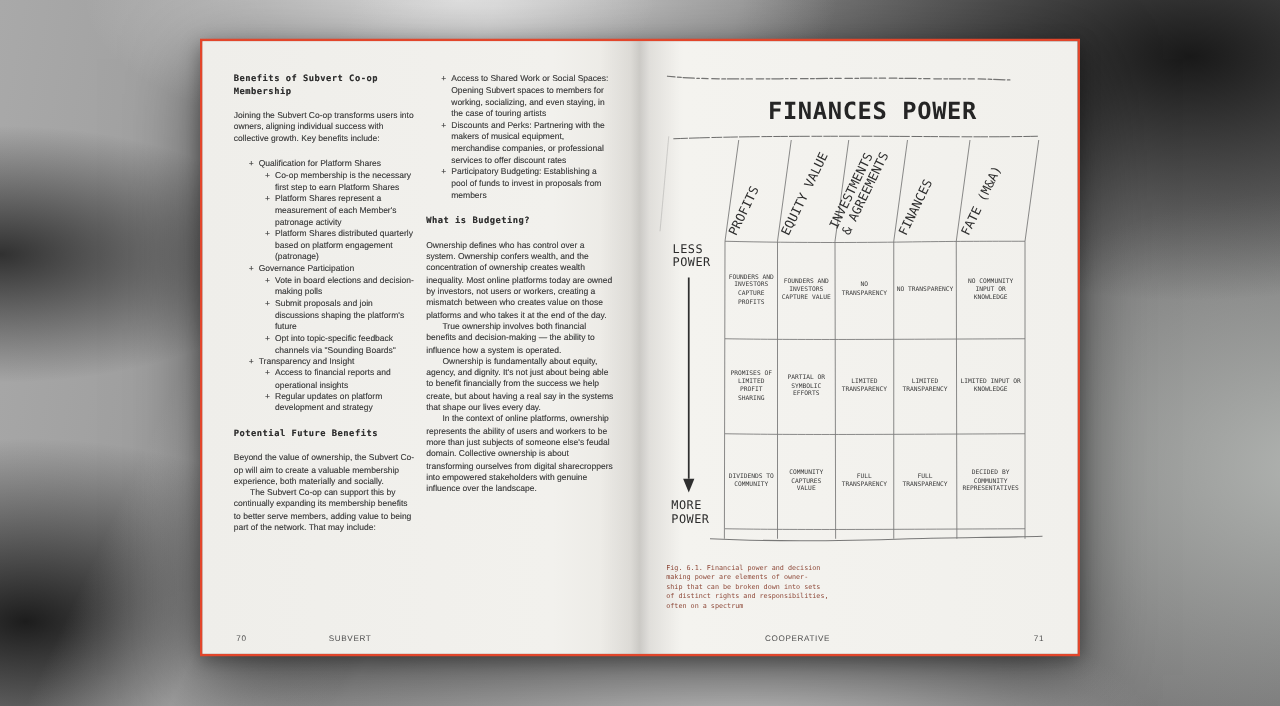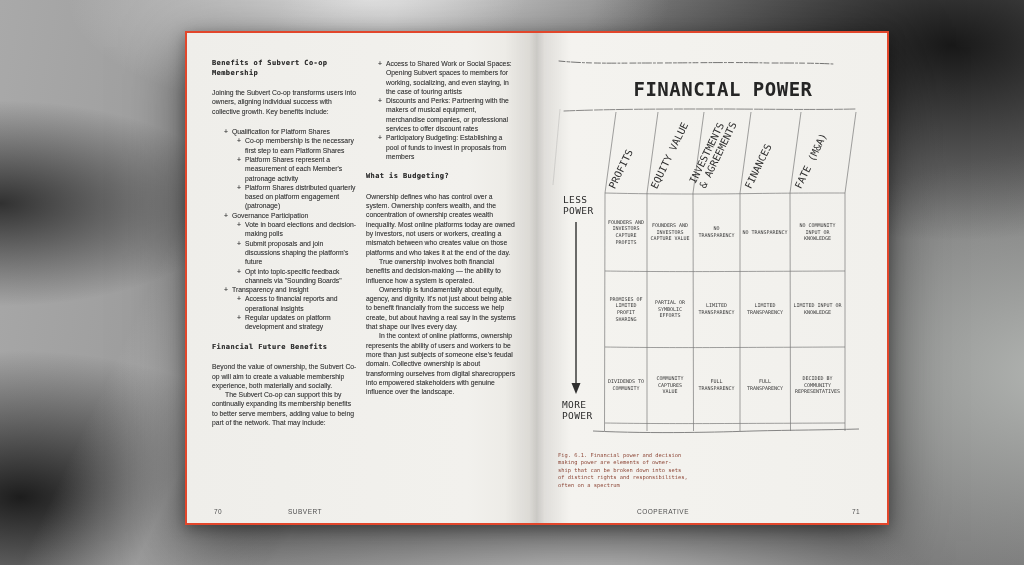--- a/index.html
+++ b/index.html
@@ -13,21 +13,20 @@
       radial-gradient(33% 26% at 0% 36%,  rgba(28,28,28,.85),   rgba(28,28,28,0) 70%),
       radial-gradient(38% 36% at 2% 88%,  rgba(10,10,10,.88),   rgba(10,10,10,0) 72%),
       radial-gradient(46% 30% at 58% 104%,rgba(208,208,208,.85),rgba(208,208,208,0) 70%),
       radial-gradient(42% 52% at 103% 66%,rgba(180,183,180,.95),rgba(180,183,180,0) 75%),
       linear-gradient(100deg,#a9a9a9,#8d8d8d 45%,#787878);
   }
   .book{
     position:absolute; left:160px; top:31px; width:704px; height:494px;
     border:2px solid #e2462b;
     box-shadow:0 16px 55px rgba(0,0,0,.5), 0 4px 14px rgba(0,0,0,.35);
-    margin-left:25px;
   }
   .page{ position:absolute; top:0; height:490px; width:350px; }
   .page-left { left:0;   background:linear-gradient(90deg,#efeeea 0%,#f2f1ed 80%,#e9e7e2 100%); }
   .page-right{ left:350px; background:linear-gradient(90deg,#eae8e4 0%,#f4f3ef 10%,#f1f0ec 100%); }
   .spine{ position:absolute; left:50%; transform:translateX(-50%); width:64px; top:0; height:490px;
     background:linear-gradient(90deg, rgba(0,0,0,0), rgba(0,0,0,.06) 38%, rgba(0,0,0,.13) 50%, rgba(0,0,0,.05) 62%, rgba(0,0,0,0));
     pointer-events:none; }
 
   
   .cols{ position:absolute; left:25px; top:26px; display:flex; gap:8px; }
@@ -83,21 +82,21 @@
           <div class="bi b2"><span class="bm">+</span><span>Platform Shares represent a measurement of each Member's patronage activity</span></div>
           <div class="bi b2"><span class="bm">+</span><span>Platform Shares distributed quarterly based on platform engagement (patronage)</span></div>
           <div class="bi b1"><span class="bm">+</span><span>Governance Participation</span></div>
           <div class="bi b2"><span class="bm">+</span><span>Vote in board elections and decision-making polls</span></div>
           <div class="bi b2"><span class="bm">+</span><span>Submit proposals and join discussions shaping the platform's future</span></div>
           <div class="bi b2"><span class="bm">+</span><span>Opt into topic-specific feedback channels via "Sounding Boards"</span></div>
           <div class="bi b1"><span class="bm">+</span><span>Transparency and Insight</span></div>
           <div class="bi b2"><span class="bm">+</span><span>Access to financial reports and operational insights</span></div>
           <div class="bi b2"><span class="bm">+</span><span>Regular updates on platform development and strategy</span></div>
         </div>
-        <h3 class="mono">Financial Future Benefits</h3>
+        <h3 class="mono">Potential Future Benefits</h3>
         <div class="para" style="margin-bottom:0">Beyond the value of ownership, the Subvert Co-op will aim to create a valuable membership experience, both materially and socially.</div>
         <div class="para ind">The Subvert Co-op can support this by continually expanding its membership benefits to better serve members, adding value to being part of the network. That may include:</div>
       </div>
 
       <div class="col2 body-t">
         <div class="list">
           <div class="bi b1"><span class="bm">+</span><span>Access to Shared Work or Social Spaces: Opening Subvert spaces to members for working, socializing, and even staying, in the case of touring artists</span></div>
           <div class="bi b1"><span class="bm">+</span><span>Discounts and Perks: Partnering with the makers of musical equipment, merchandise companies, or professional services to offer discount rates</span></div>
           <div class="bi b1"><span class="bm">+</span><span>Participatory Budgeting: Establishing a pool of funds to invest in proposals from members</span></div>
         </div>
@@ -137,21 +136,21 @@
           <path d="M253,160 L264,79"></path>
           <path d="M308,160 L319,79"></path>
         <path d="M23,76 L16,152" opacity=".3"></path>
       </g>
       <g>
         <path d="M39,189 L39,350" stroke="#2f2f2f" stroke-width="1.4" fill="none"></path>
         <polygon points="34.5,350 43.5,350 39,361" fill="#2f2f2f"></polygon>
       </g>
     </svg>
 
-    <div class="chart-title">FINANCIAL POWER</div>
+    <div class="chart-title">FINANCES POWER</div>
 
     <div class="axis axis-less">LESS
 POWER</div>
     <div class="axis axis-more">MORE
 POWER</div>
 
     <div class="hdr" style="left:80px">PROFITS</div>
     <div class="hdr" style="left:122px">EQUITY VALUE</div>
     <div class="hdr" style="left:170px">INVESTMENTS
 &amp; AGREEMENTS</div>

